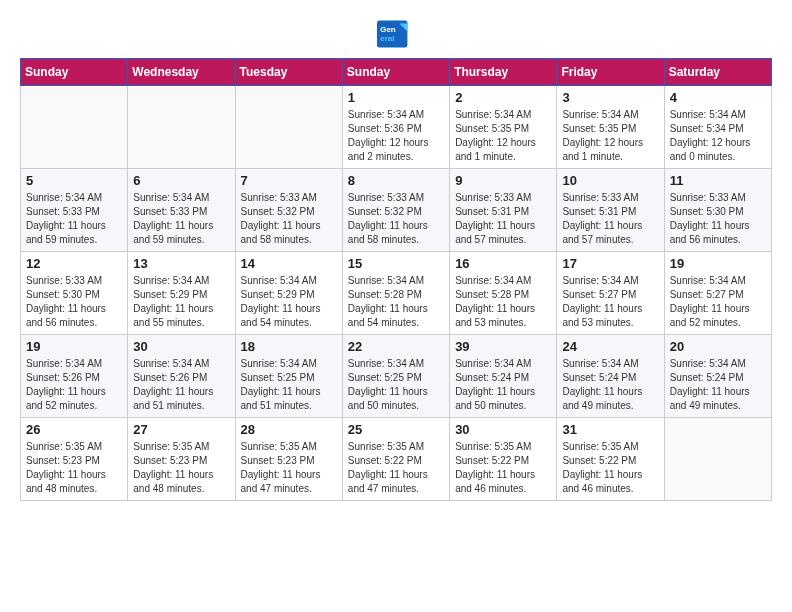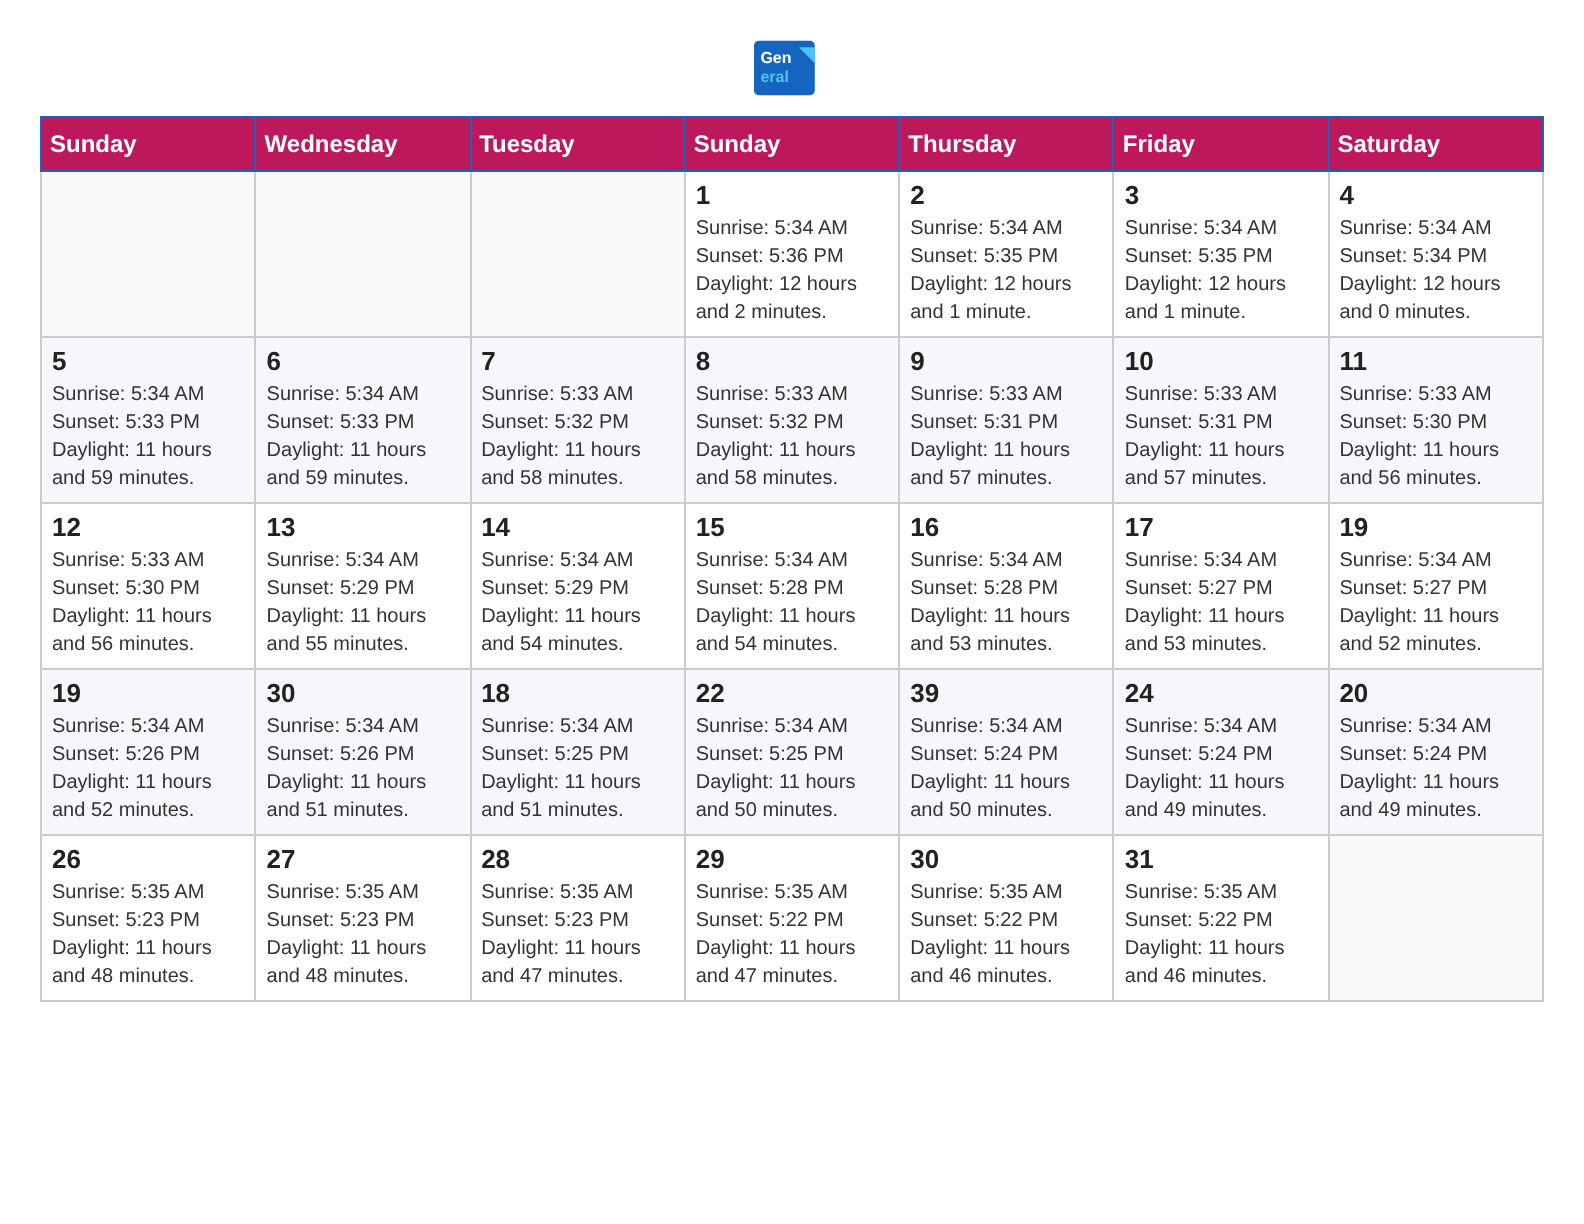--- a/index.html
+++ b/index.html
@@ -330,21 +330,21 @@
 and 48 minutes.</div>
           </td>
           <td>
             <span class="day-num">28</span>
             <div class="day-info" style="white-space: pre-line;">Sunrise: 5:35 AM
 Sunset: 5:23 PM
 Daylight: 11 hours
 and 47 minutes.</div>
           </td>
           <td>
-            <span class="day-num">29</span>
+            <span class="day-num">25</span>
             <div class="day-info" style="white-space: pre-line;">Sunrise: 5:35 AM
 Sunset: 5:22 PM
 Daylight: 11 hours
 and 47 minutes.</div>
           </td>
           <td>
             <span class="day-num">30</span>
             <div class="day-info" style="white-space: pre-line;">Sunrise: 5:35 AM
 Sunset: 5:22 PM
 Daylight: 11 hours

